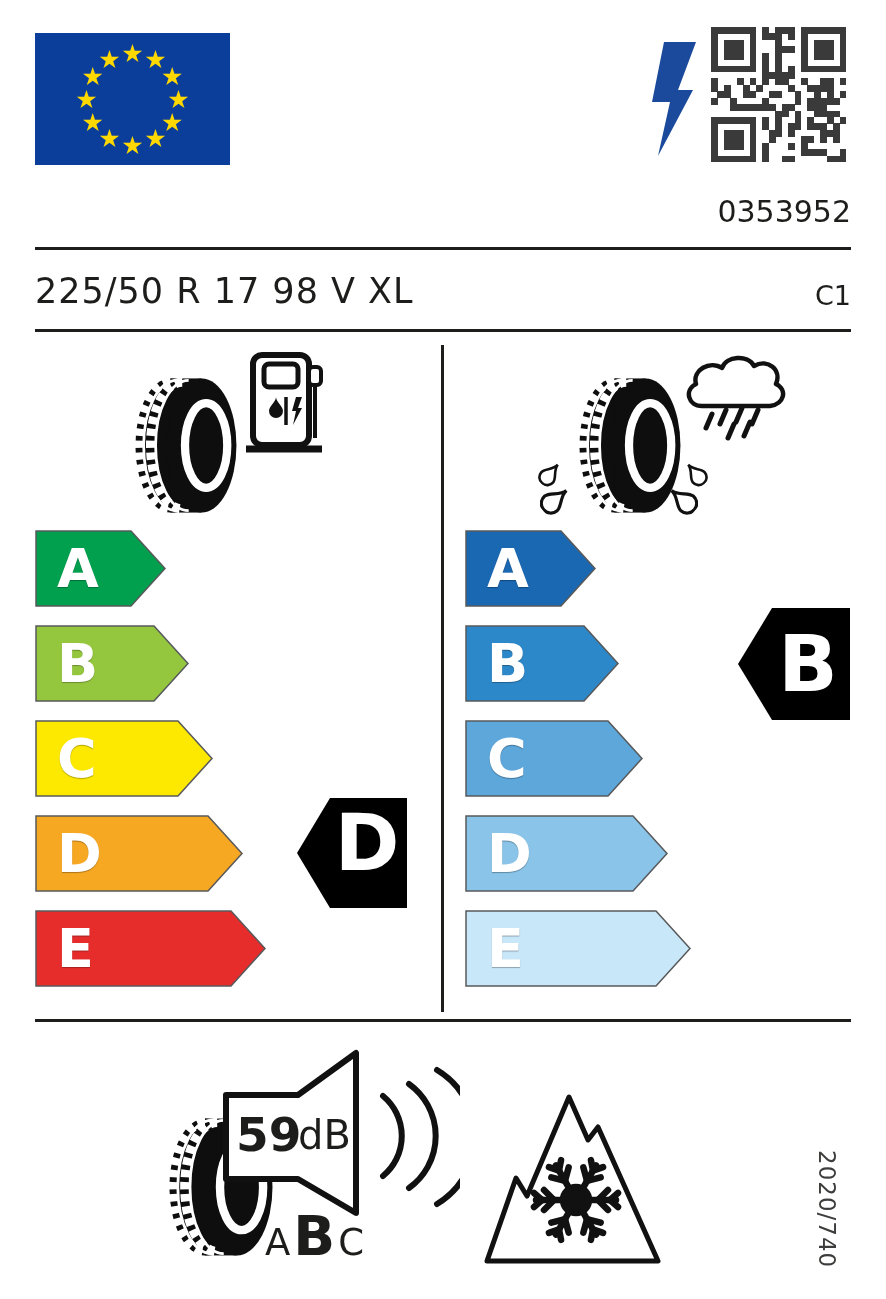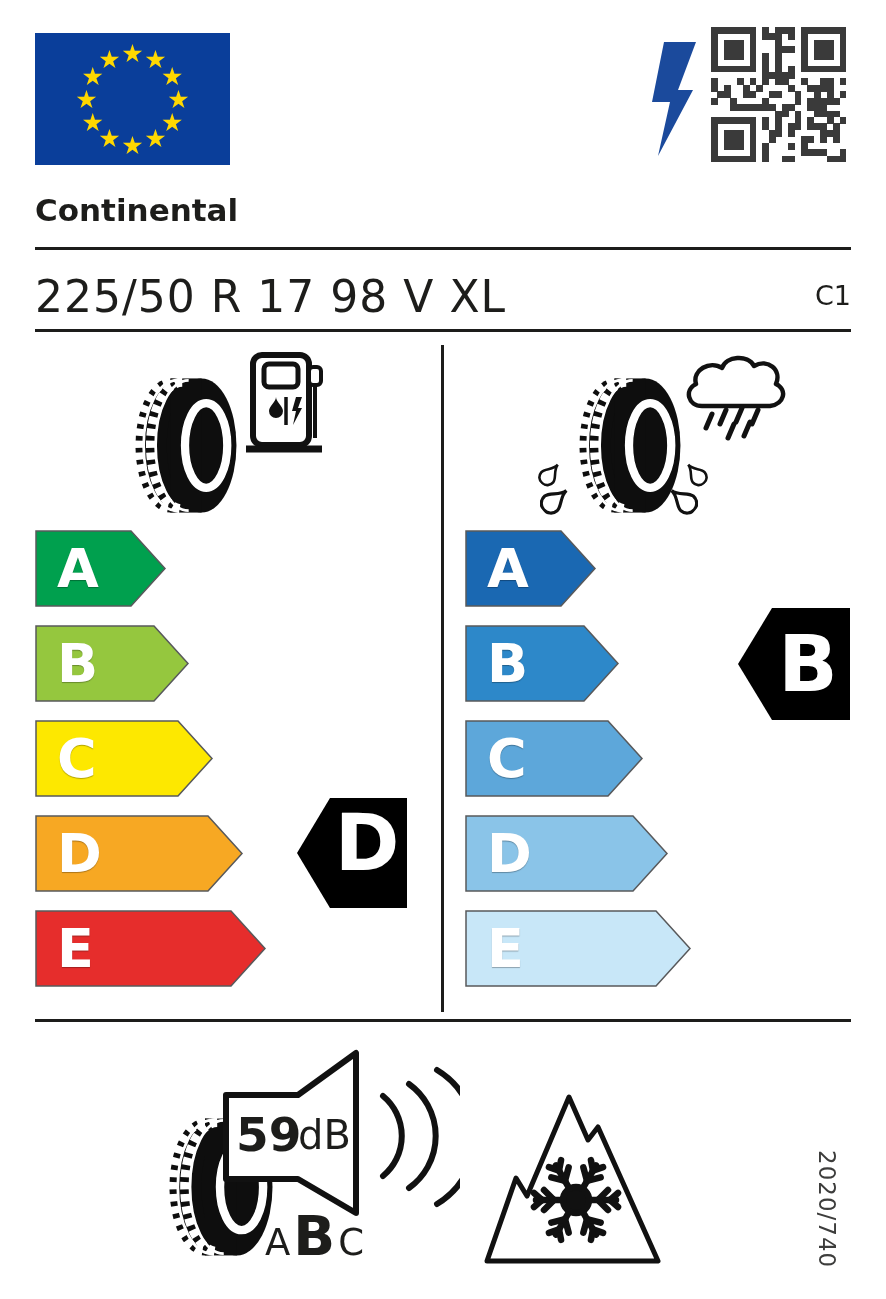--- a/index.html
+++ b/index.html
@@ -10,21 +10,21 @@
   #eu-flag{left:35px;top:33px;width:195px;height:132px;background:#0a3e9a;}
   .star{position:absolute;color:#ffd800;font-size:25px;line-height:25px;width:25px;height:25px;
         text-align:center;}
   #energ-text{left:240px;top:43px;font-size:118px;line-height:1;font-weight:bold;
               letter-spacing:-4px;color:#1b4a9c;}
   #qr{left:711px;top:27px;width:135px;height:135px;}
   .qr-cell{position:absolute;background:#3a3a3a;}
   
   #brand{left:35px;top:192px;font-size:31px;font-weight:bold;}
   #article{right:35px;top:194px;font-size:30px;}
-  #size-row{left:35px;top:271px;font-size:44px;letter-spacing:1px;}
+  #size-row{left:35px;top:271px;font-size:35px;letter-spacing:1px;}
   #tyre-class{right:35px;top:280px;font-size:27px;}
   .hrule{left:35px;width:816px;height:3px;background:#1d1d1b;}
   #vrule{left:441px;top:345px;width:3px;height:667px;background:#1d1d1b;}
   
   .arrow-row{position:absolute;height:77px;}
   .arrow-row svg{position:absolute;left:0;top:0;}
   .cls-letter{position:absolute;left:22px;top:0;height:77px;line-height:77px;font-size:54px;
               font-weight:bold;color:#fff;text-shadow:0 1px 1px rgba(0,0,0,0.3);}
   .rating{position:absolute;}
   .rating .rt-letter{position:absolute;left:30px;top:0;width:80px;text-align:center;
@@ -277,21 +277,21 @@
       <div class="qr-cell" style="left: 32.1429px; top: 128.571px; width: 6.82857px; height: 6.82857px;"></div>
       <div class="qr-cell" style="left: 38.5714px; top: 128.571px; width: 6.82857px; height: 6.82857px;"></div>
       <div class="qr-cell" style="left: 51.4286px; top: 128.571px; width: 6.82857px; height: 6.82857px;"></div>
       <div class="qr-cell" style="left: 70.7143px; top: 128.571px; width: 6.82857px; height: 6.82857px;"></div>
       <div class="qr-cell" style="left: 77.1429px; top: 128.571px; width: 6.82857px; height: 6.82857px;"></div>
       <div class="qr-cell" style="left: 115.714px; top: 128.571px; width: 6.82857px; height: 6.82857px;"></div>
       <div class="qr-cell" style="left: 122.143px; top: 128.571px; width: 6.82857px; height: 6.82857px;"></div>
       <div class="qr-cell" style="left: 128.571px; top: 128.571px; width: 6.82857px; height: 6.82857px;"></div>
     </div>
 
-  <div id="brand" class="abs">Continental</div>
+  <div id="article" class="abs">0353952</div>
   <div class="abs hrule" style="top:247px"></div>
   <div id="size-row" class="abs">225/50 R 17 98 V XL</div>
   <div id="tyre-class" class="abs">C1</div>
   <div class="abs hrule" style="top:329px"></div>
   <div id="vrule" class="abs"></div>
 
   <svg width="0" height="0" style="position:absolute">
     <defs>
       <symbol id="tire" viewBox="0 0 120 160">
         <ellipse cx="44" cy="80" rx="38" ry="73" fill="#0e0e0e"></ellipse>

